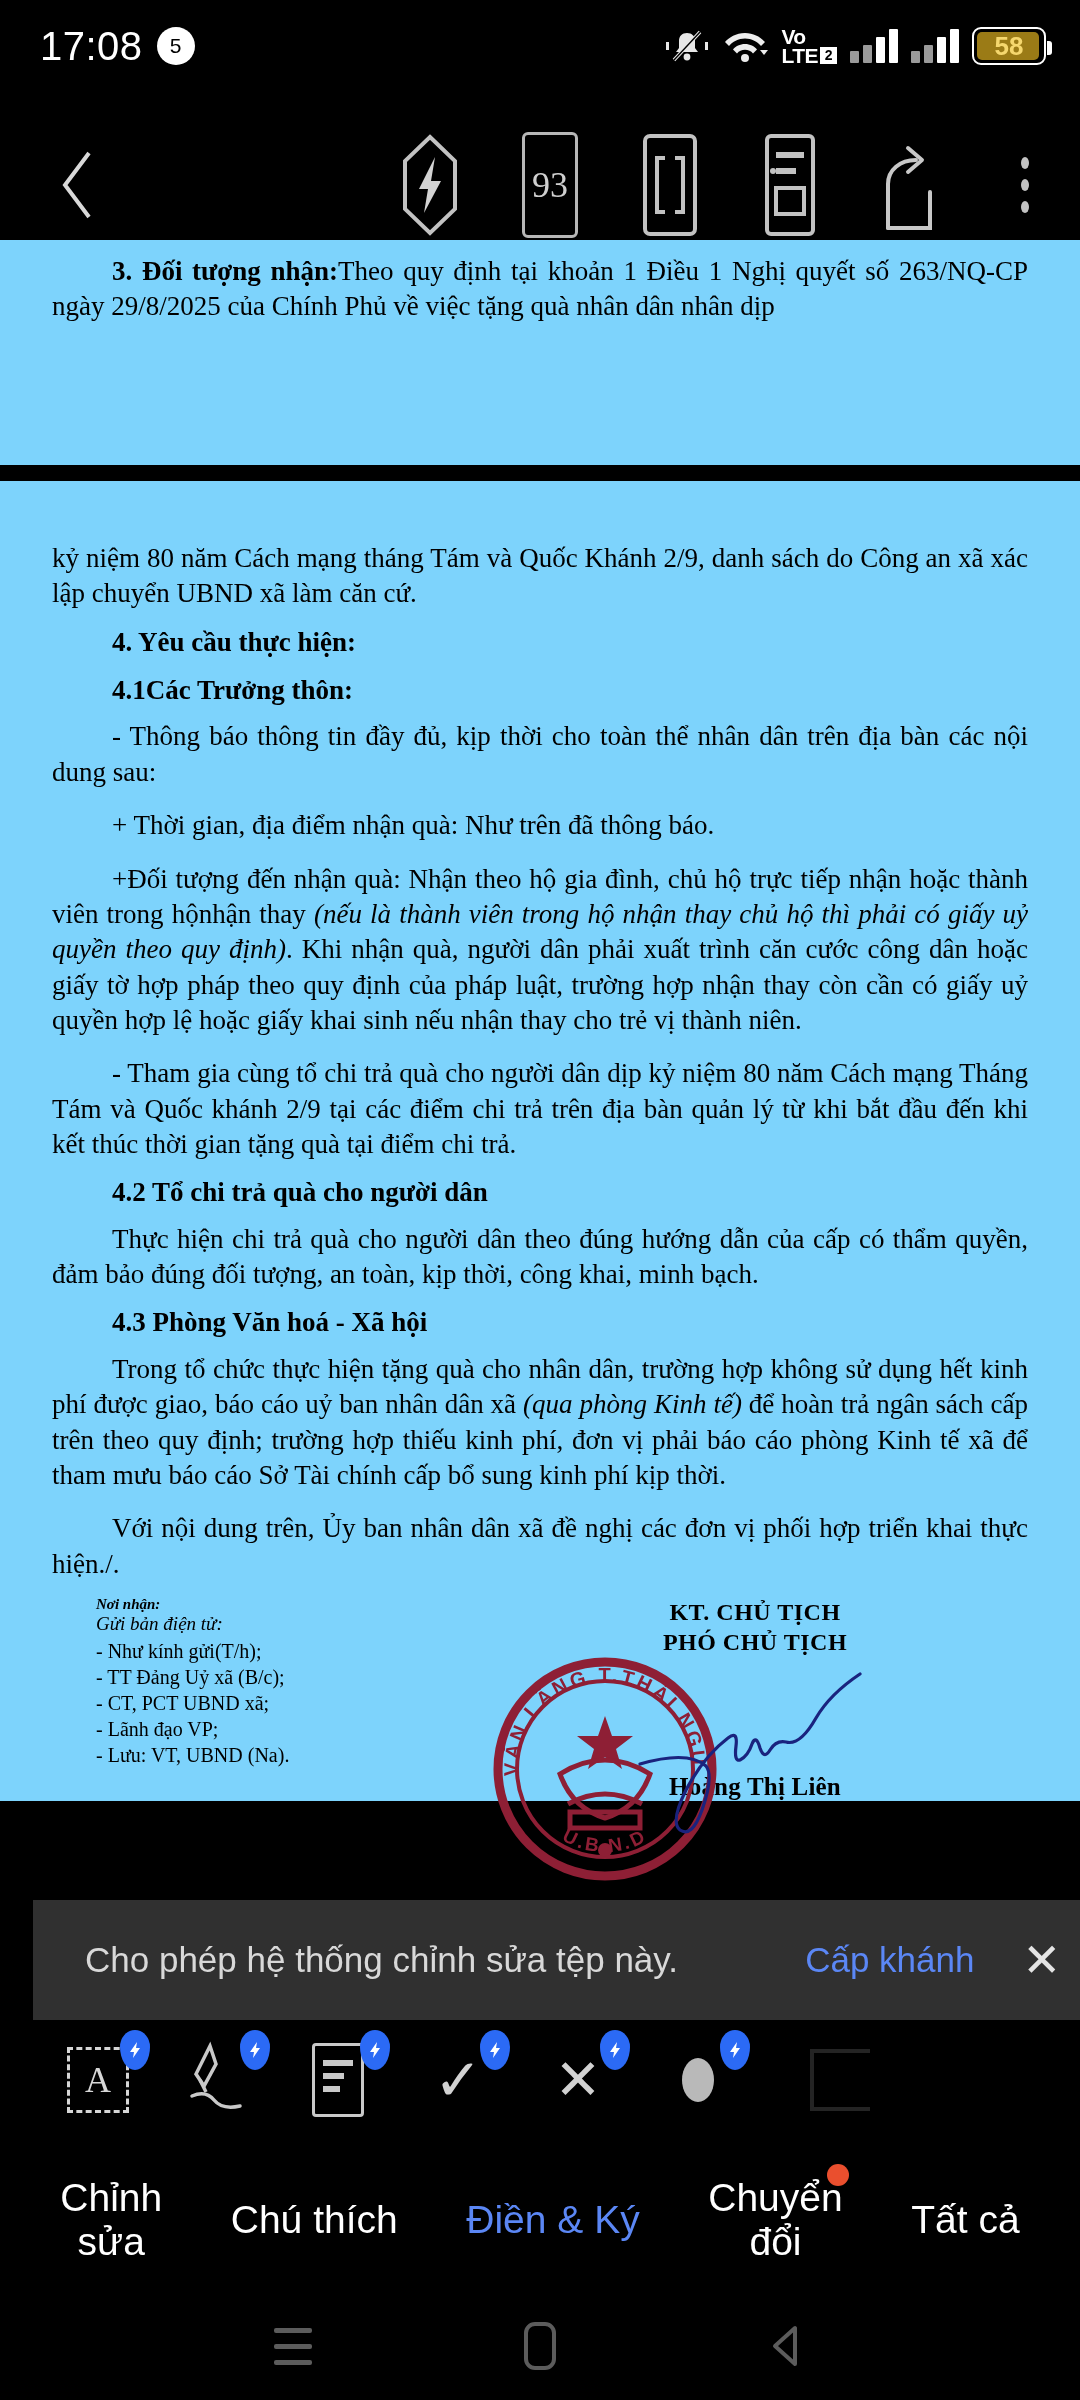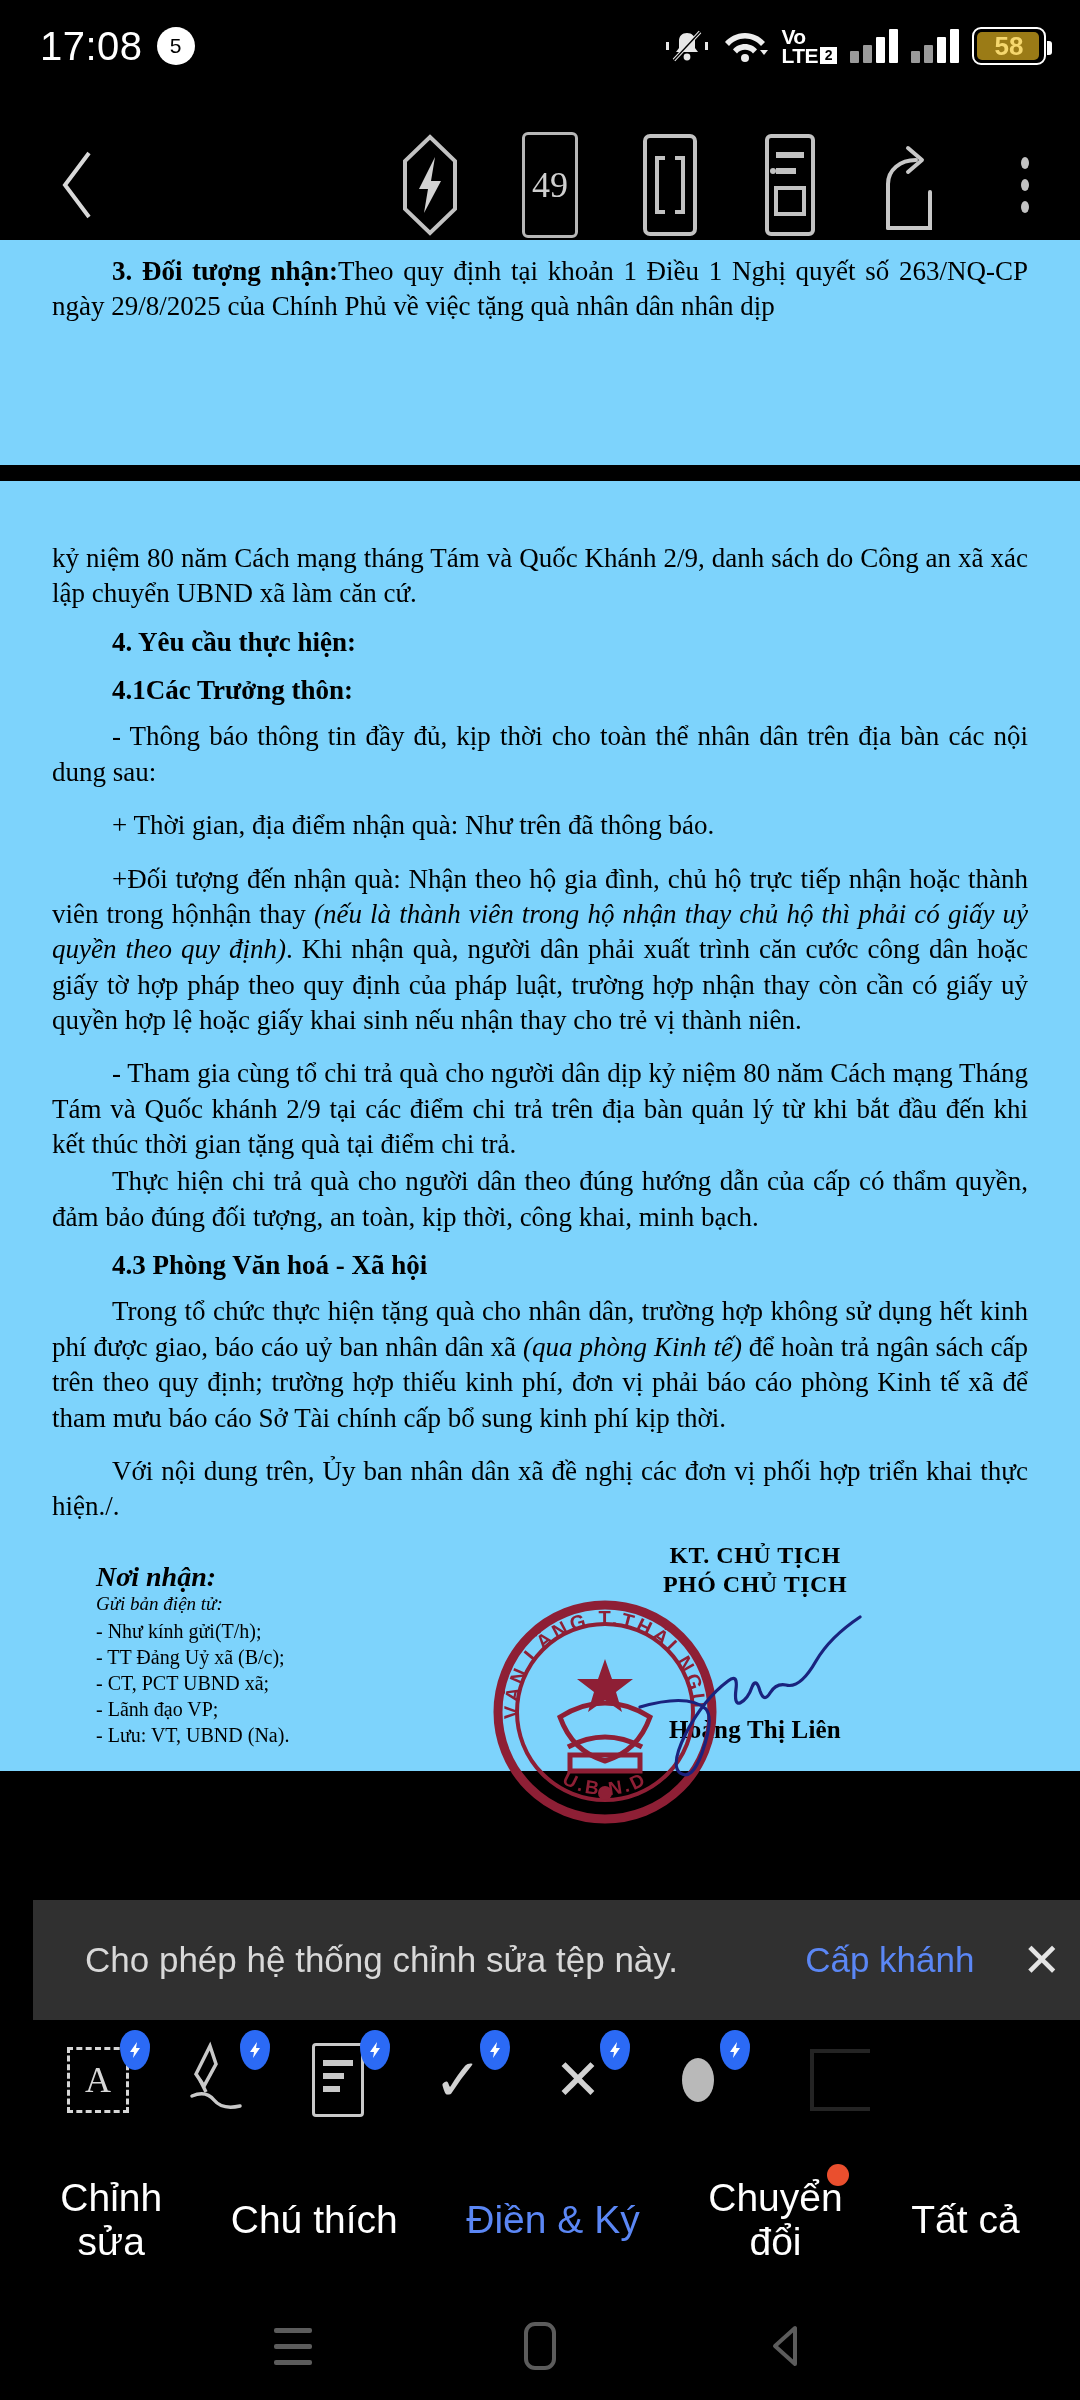--- a/index.html
+++ b/index.html
@@ -104,21 +104,21 @@
     font-size: 27px; font-weight: bold; text-indent: 60px;
     line-height: 1.31; margin: 13px 0 11px 0;
   }
   .doc-p b { font-weight: bold; }
   .doc-p i { font-style: italic; }
   .gap-s { height: 16px; }
 
   
   .sigwrap { display: flex; margin-top: 14px; position: relative; }
   .recips { width: 430px; padding-left: 44px; }
-  .recips .r-title { font-size: 28px; font-weight: bold; font-style: italic; margin-top: 22px; }
+  .recips .r-title { font-size: 15px; font-weight: bold; font-style: italic; }
   .recips .r-sub { font-size: 19px; font-style: italic; margin-bottom: 3px; }
   .recips .r-li { font-size: 20px; line-height: 1.30; }
   .signblock { flex: 1; text-align: center; position: relative; padding-top: 2px; }
   .sig-role { font-size: 24px; font-weight: bold; line-height: 1.24; letter-spacing: 0.5px; }
   .sig-name { font-size: 25px; font-weight: bold; margin-top: 116px; letter-spacing: 0.2px; }
   .sealwrap { position: absolute; left: 8px; top: 58px; width: 230px; height: 230px; }
   .sigink { position: absolute; left: 150px; top: 60px; width: 260px; height: 190px; }
 
   
   .banner {
@@ -255,21 +255,21 @@
       </svg>
     </div>
     <div class="tb-spacer"></div>
     <div class="tb-btn tb-item">
       <svg width="62" height="108" viewBox="0 0 62 108">
         <polygon points="31,6 56,30 56,78 31,102 6,78 6,30" fill="none" stroke="#c2c2c2" stroke-width="4"></polygon>
         <polygon points="36,26 20,58 29,58 25,82 42,50 32,50" fill="#d3d3d3"></polygon>
       </svg>
     </div>
     <div class="tb-btn tb-item">
-      <span class="pagecount">49</span>
+      <span class="pagecount">93</span>
     </div>
     <div class="tb-btn tb-item">
       <svg width="58" height="106" viewBox="0 0 58 106">
         <rect x="4" y="4" width="50" height="98" rx="5" fill="none" stroke="#c2c2c2" stroke-width="4"></rect>
         <polyline points="24,26 16,26 16,80 24,80" fill="none" stroke="#c2c2c2" stroke-width="4"></polyline>
         <polyline points="34,26 42,26 42,80 34,80" fill="none" stroke="#c2c2c2" stroke-width="4"></polyline>
       </svg>
     </div>
     <div class="tb-btn tb-item">
       <svg width="56" height="106" viewBox="0 0 56 106">
@@ -316,20 +316,21 @@
       <p class="doc-p">- Thông báo thông tin đầy đủ, kịp thời cho toàn thể nhân dân trên địa bàn các nội dung sau:</p>
       <div class="gap-s"></div>
       <p class="doc-p">+ Thời gian, địa điểm nhận quà: Như trên đã thông báo.</p>
       <div class="gap-s"></div>
       <p class="doc-p">
         <span>+Đối tượng đến nhận quà: Nhận theo hộ gia đình, chủ hộ trực tiếp nhận hoặc thành viên trong hộnhận thay </span><i>(nếu là thành viên trong hộ nhận thay chủ hộ thì phải có giấy uỷ quyền theo quy định)</i><span>. Khi nhận quà, người dân phải xuất trình căn cước công dân hoặc giấy tờ hợp pháp theo quy định của pháp luật, trường hợp nhận thay còn cần có giấy uỷ quyền hợp lệ hoặc giấy khai sinh nếu nhận thay cho trẻ vị thành niên.</span>
       </p>
       <div class="gap-s"></div>
       <p class="doc-p">- Tham gia cùng tổ chi trả quà cho người dân dịp kỷ niệm 80 năm Cách mạng Tháng Tám và Quốc khánh 2/9 tại các điểm chi trả trên địa bàn quản lý từ khi bắt đầu đến khi kết thúc thời gian tặng quà tại điểm chi trả.</p>
 
+      <p class="doc-h">4.2 Tổ chi trả quà cho người dân</p>
       <p class="doc-p">Thực hiện chi trả quà cho người dân theo đúng hướng dẫn của cấp có thẩm quyền, đảm bảo đúng đối tượng, an toàn, kịp thời, công khai, minh bạch.</p>
 
       <p class="doc-h">4.3 Phòng Văn hoá - Xã hội</p>
       <p class="doc-p">
         <span>Trong tổ chức thực hiện tặng quà cho nhân dân, trường hợp không sử dụng hết kinh phí được giao, báo cáo uỷ ban nhân dân xã </span><i>(qua phòng Kinh tế)</i><span> để hoàn trả ngân sách cấp trên theo quy định; trường hợp thiếu kinh phí, đơn vị phải báo cáo phòng Kinh tế xã để tham mưu báo cáo Sở Tài chính cấp bổ sung kinh phí kịp thời.</span>
       </p>
       <div class="gap-s"></div>
       <p class="doc-p">Với nội dung trên, Ủy ban nhân dân xã đề nghị các đơn vị phối hợp triển khai thực hiện./.</p>
 
       <div class="sigwrap">

